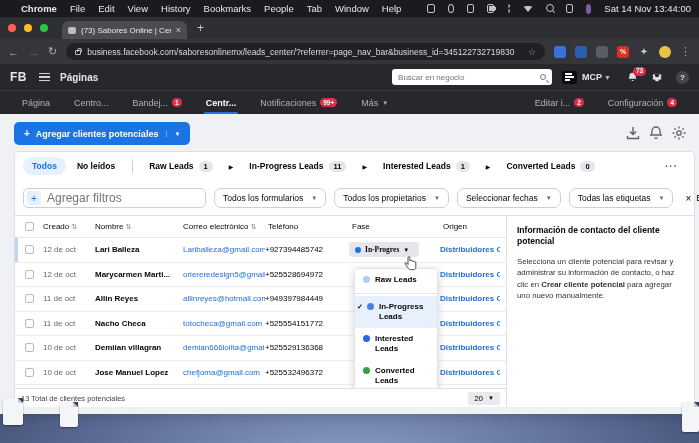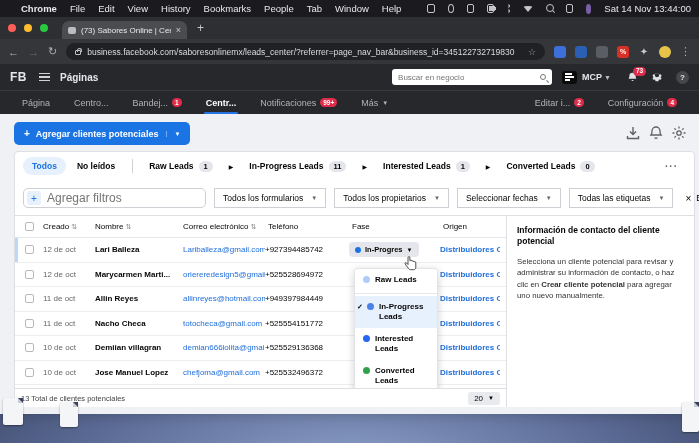--- a/index.html
+++ b/index.html
@@ -106,41 +106,41 @@
   .stage-tab { display:flex; align-items:center; gap:5px; font-size:8.5px; font-weight:bold; color:#050505; padding:0 8px; white-space:nowrap; }
   .count-pill { background:#e4e6eb; border-radius:8px; padding:1px 5px; font-size:7.5px; font-weight:bold; }
   .stage-sep { font-size:6px; color:#050505; margin:0 6px; }
   #pipe-more { margin-left:auto; color:#606770; font-size:10px; font-weight:bold; letter-spacing:1px; padding-right:8px; }
 
   
   #filters-row { left:0; top:32px; width:679px; height:28px; display:flex; align-items:center; padding:0 8px; gap:8px; }
   #filter-input { width:218px; height:20px; border:1px solid #ccd0d5; border-radius:5px; display:flex; align-items:center; gap:6px; padding:0 3px; }
   #filter-input .plusbox { width:14px; height:14px; background:#e7f0fd; color:#1b74e4; border-radius:3px; font-size:10px; display:flex; align-items:center; justify-content:center; }
   #filter-input input { border:0; outline:0; flex:1; font-size:12px; color:#333; font-family:inherit; }
-  .filter-dd { height:20px; border:1px solid #ccd0d5; border-radius:0; display:flex; align-items:center; gap:8px; padding:0 8px; font-size:8.5px; color:#050505; white-space:nowrap; }
+  .filter-dd { height:20px; border:1px solid #ccd0d5; border-radius:7px; display:flex; align-items:center; gap:8px; padding:0 8px; font-size:8.5px; color:#050505; white-space:nowrap; }
   .filter-dd .dd-caret { font-size:6px; color:#606770; }
   #clear-filters { display:flex; align-items:center; gap:5px; font-size:8.5px; color:#050505; margin-left:4px; white-space:nowrap; }
   #clear-filters .x { font-size:10px; }
 
   
   #table-zone { left:0; top:63px; width:492px; height:192px; border-top:1px solid #dddfe2; border-right:1px solid #dddfe2; }
   #thead { display:flex; align-items:center; height:22px; border-bottom:1px solid #e4e6eb; font-size:8px; color:#050505; }
   .cb { width:9px; height:9px; border:1px solid #b5b8bd; border-radius:2px; background:#fff; flex:none; }
   .col-cb { width:28px; display:flex; justify-content:center; }
   .col-created { width:52px; } .col-name { width:88px; } .col-email { width:85px; } .col-phone { width:84px; } .col-fase { width:91px; } .col-origin { width:60px; }
   .sort-glyph { font-size:7px; color:#8a8d91; margin-left:2px; }
   .trow { display:flex; align-items:center; height:24.5px; border-bottom:1px solid #eceef0; font-size:8px; color:#050505; position:relative; }
   .trow .created { color:#65676b; }
   .trow .name { font-weight:bold; white-space:nowrap; overflow:hidden; }
   .trow .email { color:#216fdb; white-space:nowrap; overflow:hidden; max-width:82px; }
   .trow .origin { color:#216fdb; font-weight:bold; white-space:nowrap; overflow:hidden; }
   .sel-bar { position:absolute; left:0; top:0; width:3px; height:100%; background:#bcd7f8; }
   #stage-pill { display:flex; align-items:center; gap:4px; background:#e4e6eb; border-radius:4px; padding:3px 6px; font-size:7.5px; font-weight:bold; max-width:70px; }
   #stage-pill .dot { width:6px; height:6px; border-radius:50%; background:#1b74e4; flex:none; }
-  #stage-pill .lbl { white-space:nowrap; overflow:hidden; }
+  #stage-pill .lbl { white-space:nowrap; overflow:hidden;font-family:Liberation Serif, serif; }
   #stage-pill .caret { font-size:6px; }
 
   
   #stage-menu { left:339px; top:116px; width:84px; height:127px; background:#fff; border:1px solid #e2e4e8;
     box-shadow:0 2px 8px rgba(0,0,0,.18); border-radius:3px; overflow:hidden; z-index:8; font-size:8px; }
   .menu-item { display:flex; align-items:flex-start; gap:5px; padding:6px 6px 6px 8px; color:#050505; font-weight:bold; position:relative; }
   .menu-item .dot { width:7px; height:7px; border-radius:50%; margin-top:1px; flex:none; }
   .menu-item.checked { background:#e7f0fd; }
   .menu-item .chk { position:absolute; left:2px; top:7px; font-size:7px; color:#050505; }
   .menu-item.checked { padding-left:12px; }

